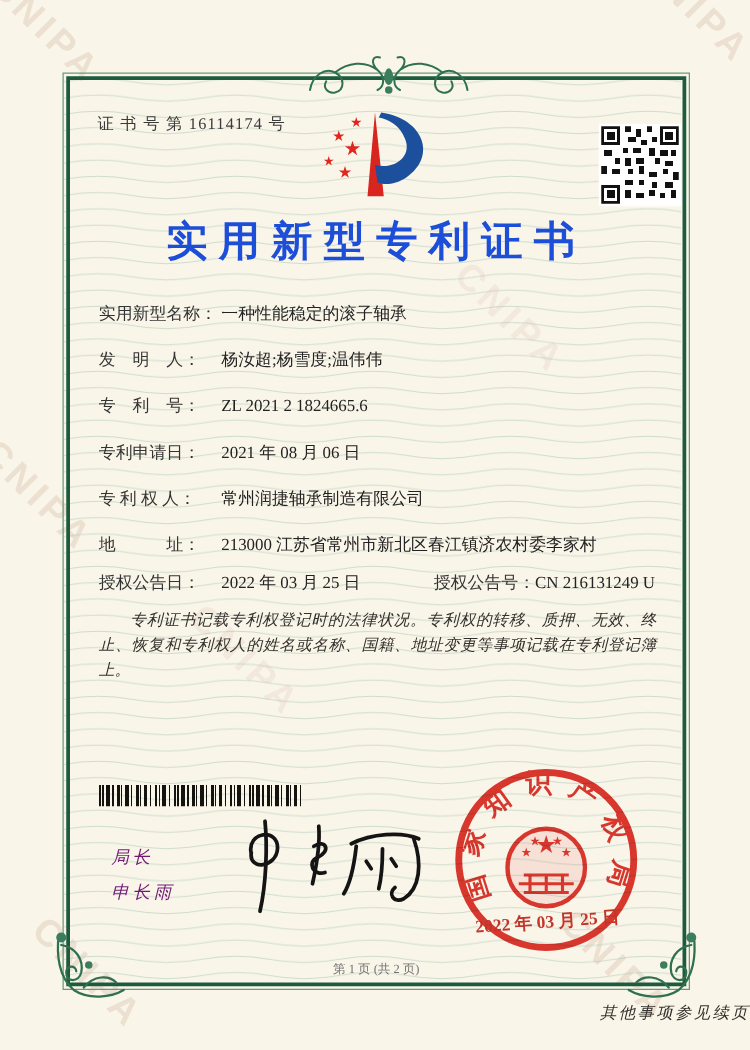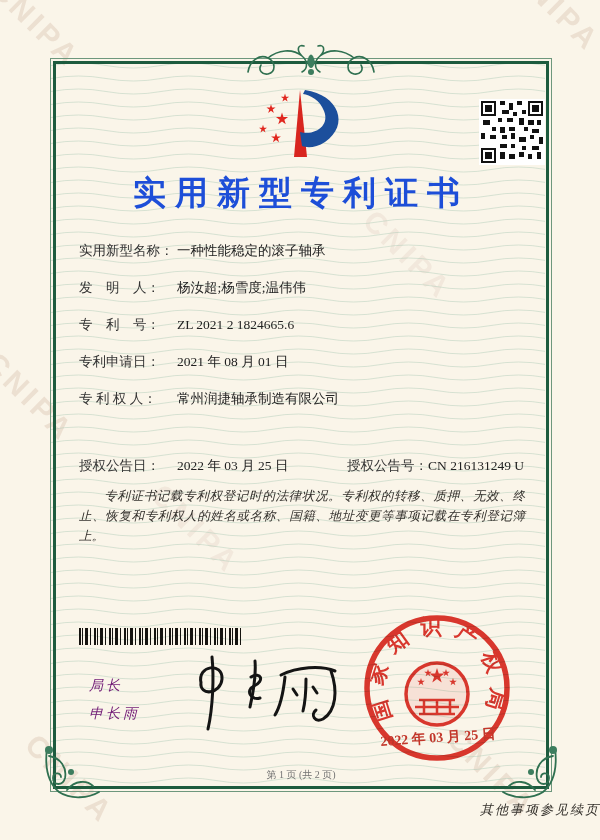--- a/index.html
+++ b/index.html
@@ -106,20 +106,21 @@
     <svg class="orn-br" width="62" height="58" viewBox="0 0 62 58">
       <g fill="none" stroke="#2f7050" stroke-width="1.8" stroke-linecap="round">
         <path d="M6,6 C4,22 6,40 18,50 C30,58 48,56 58,50"></path>
         <path d="M8,14 C20,16 26,26 24,36 C22,44 12,44 12,36 C12,30 20,30 20,35"></path>
         <path d="M26,48 C34,38 46,38 52,44"></path>
         <circle cx="8" cy="8" r="4" fill="#3c7d5e" stroke="none"></circle>
         <circle cx="30" cy="30" r="3" fill="#3c7d5e" stroke="none"></circle>
       </g>
     </svg>
 
+    <div class="cert-no">证 书 号 第 16114174 号</div>
 
     <svg class="logo" width="96" height="80" viewBox="0 0 96 80">
       <polygon points="45,5 52,72 39,72" fill="#d8251f"></polygon>
       <path d="M50,5 C84,10 95,40 70,57 C61,63 52,63 47,61 L45,47 C61,51 75,40 69,26 C65,15 55,10 48,9 Z" fill="#1c4f9c"></path>
       <g fill="#e0271f">
         <use href="#star" transform="translate(30,13) scale(4.4)"></use>
         <use href="#star" transform="translate(16,24) scale(4.8)"></use>
         <use href="#star" transform="translate(27,34) scale(6.4)"></use>
         <use href="#star" transform="translate(8,44) scale(4.2)"></use>
         <use href="#star" transform="translate(21,53) scale(5.2)"></use>
@@ -179,24 +180,27 @@
     <div class="row" style="top:183px">
       <span class="lbl">实用新型名称：</span><span class="val">一种性能稳定的滚子轴承</span>
     </div>
     <div class="row" style="top:220px">
       <span class="lbl">发　明　人：</span><span class="val">杨汝超;杨雪度;温伟伟</span>
     </div>
     <div class="row" style="top:257px">
       <span class="lbl">专　利　号：</span><span class="val">ZL 2021 2 1824665.6</span>
     </div>
     <div class="row" style="top:294px">
-      <span class="lbl">专利申请日：</span><span class="val">2021 年 08 月 01 日</span>
+      <span class="lbl">专利申请日：</span><span class="val">2021 年 08 月 06 日</span>
     </div>
     <div class="row" style="top:331px">
       <span class="lbl">专 利 权 人：</span><span class="val">常州润捷轴承制造有限公司</span>
+    </div>
+    <div class="row" style="top:368px">
+      <span class="lbl">地　　　址：</span><span class="val">213000 江苏省常州市新北区春江镇济农村委李家村</span>
     </div>
     <div class="row" style="top:398px">
       <span class="lbl">授权公告日：</span><span class="val">2022 年 03 月 25 日</span>
       <span class="grant-right"><span class="lbl" style="min-width:0">授权公告号：</span><span class="val">CN 216131249 U</span></span>
     </div>
 
     <div class="paras">
       <p>专利证书记载专利权登记时的法律状况。专利权的转移、质押、无效、终止、恢复和专利权人的姓名或名称、国籍、地址变更等事项记载在专利登记簿上。</p>
     </div>
 

